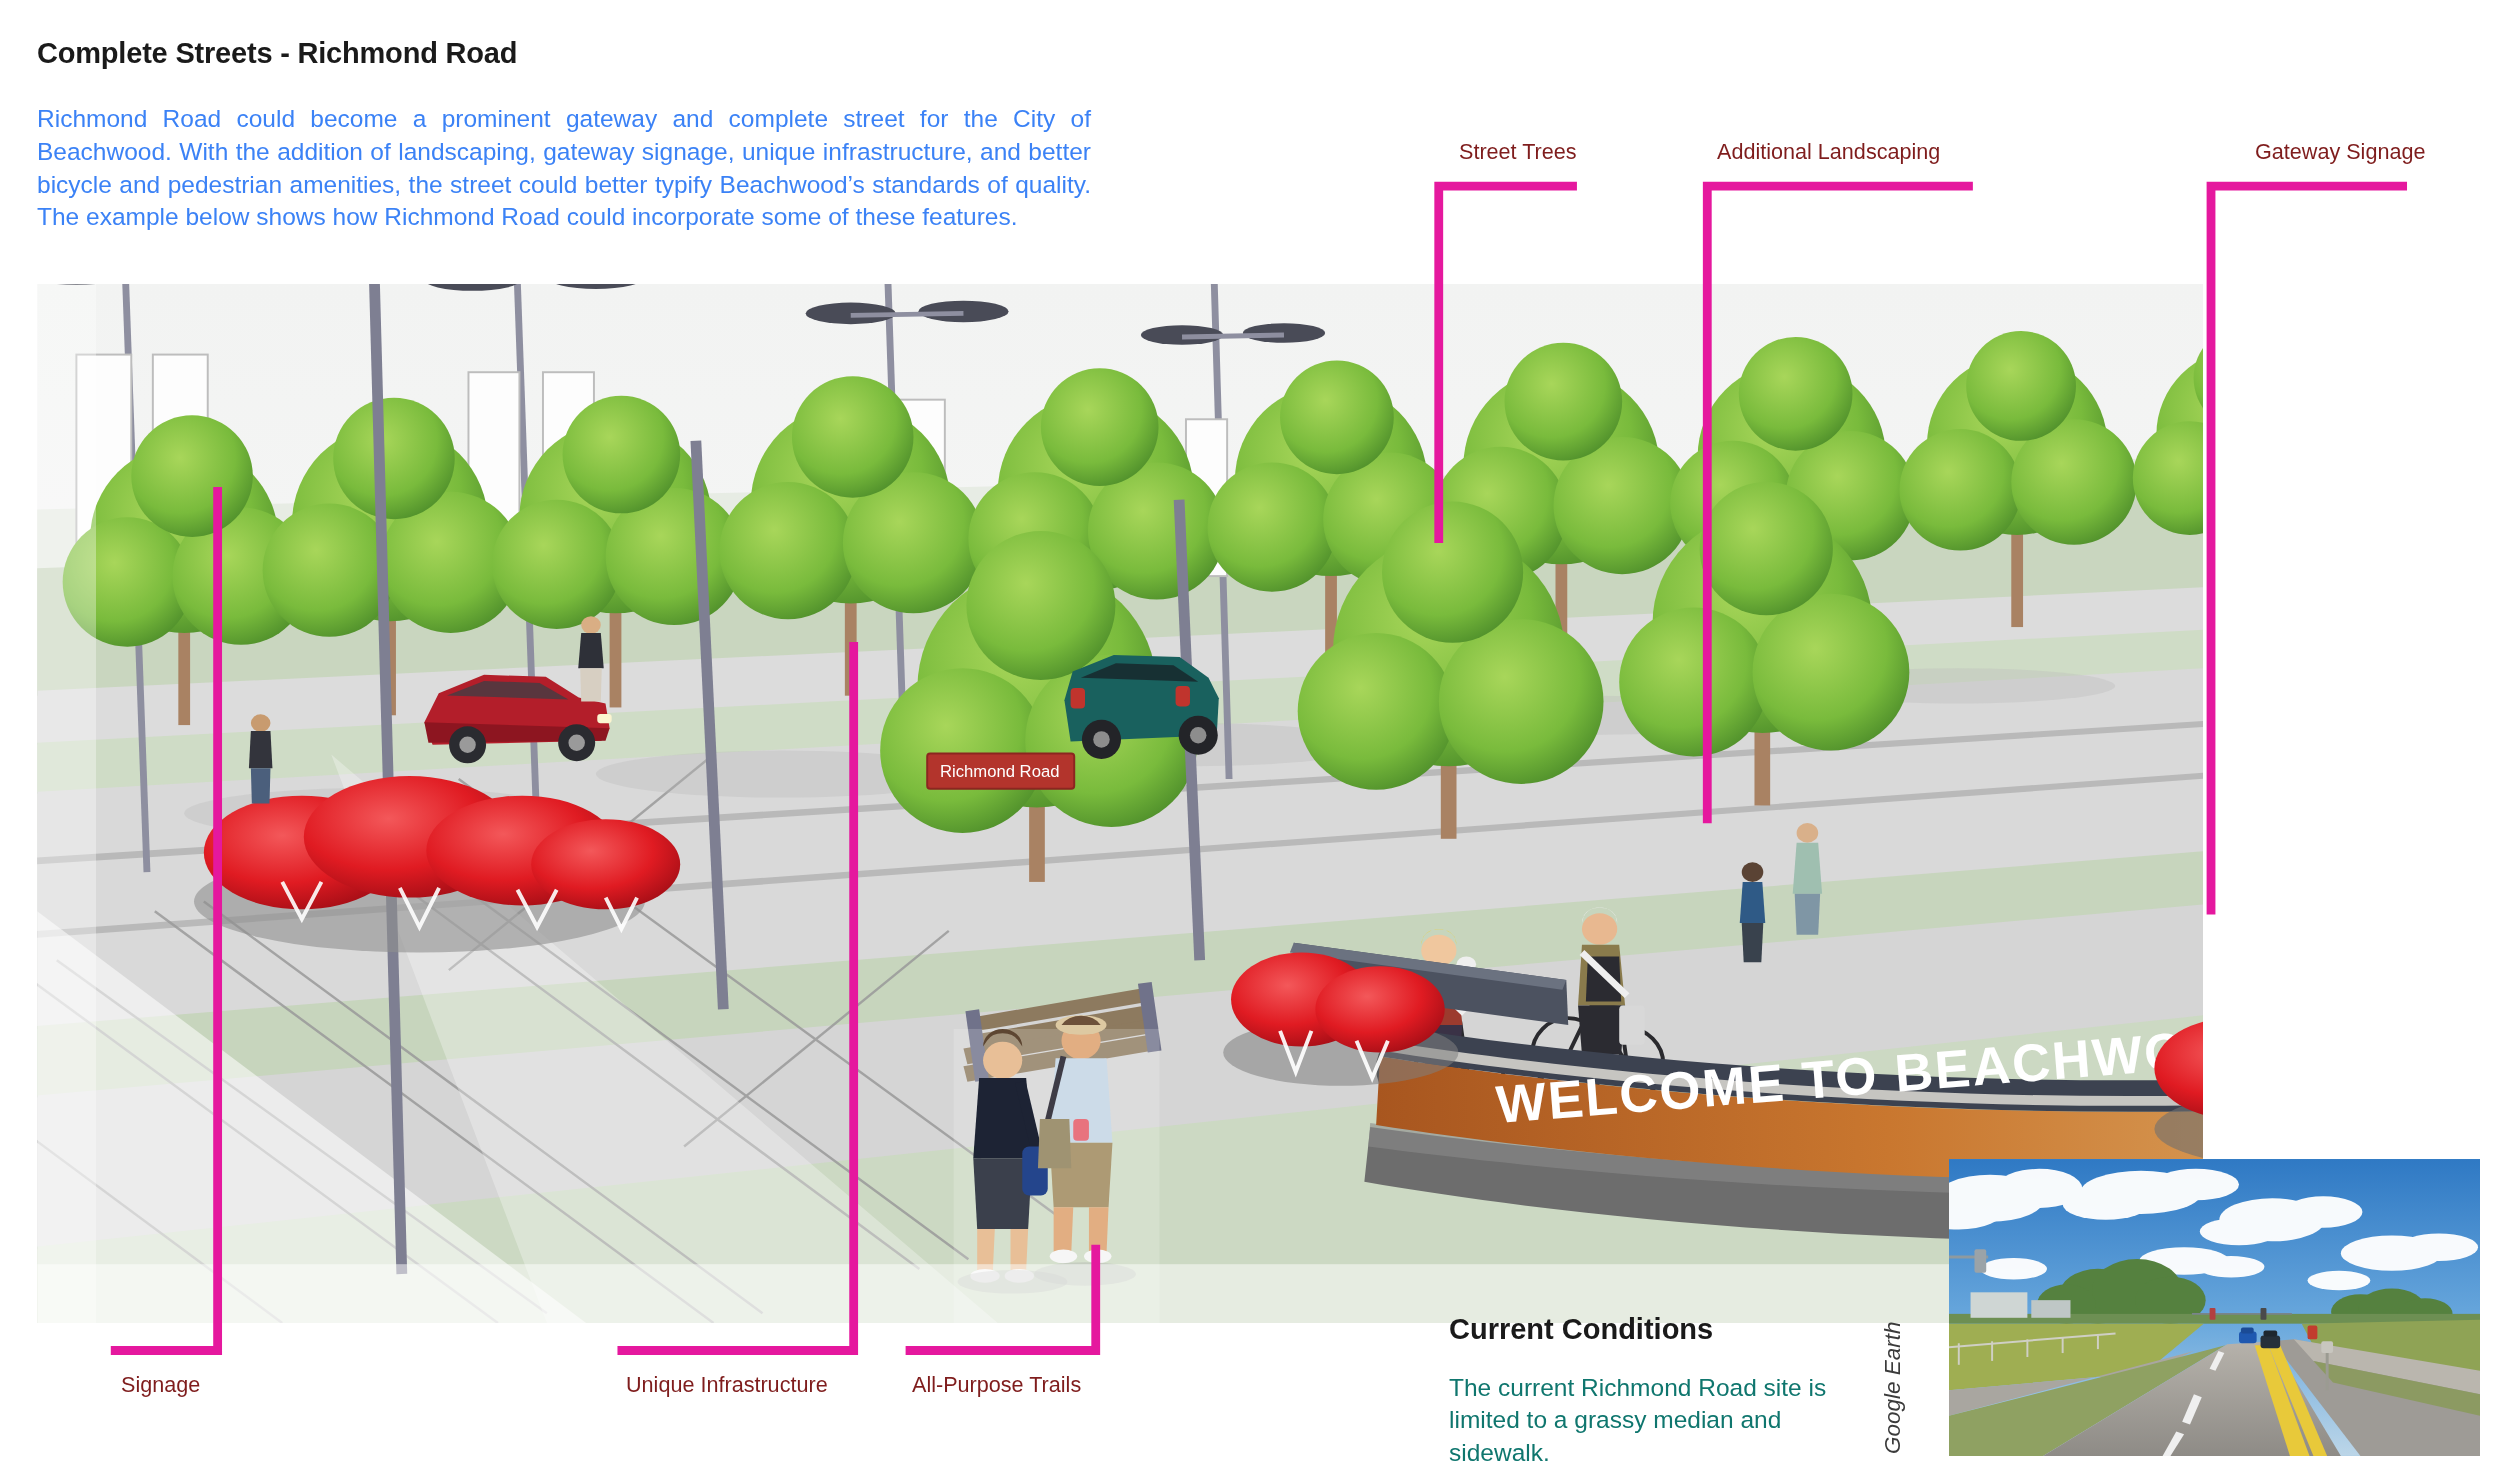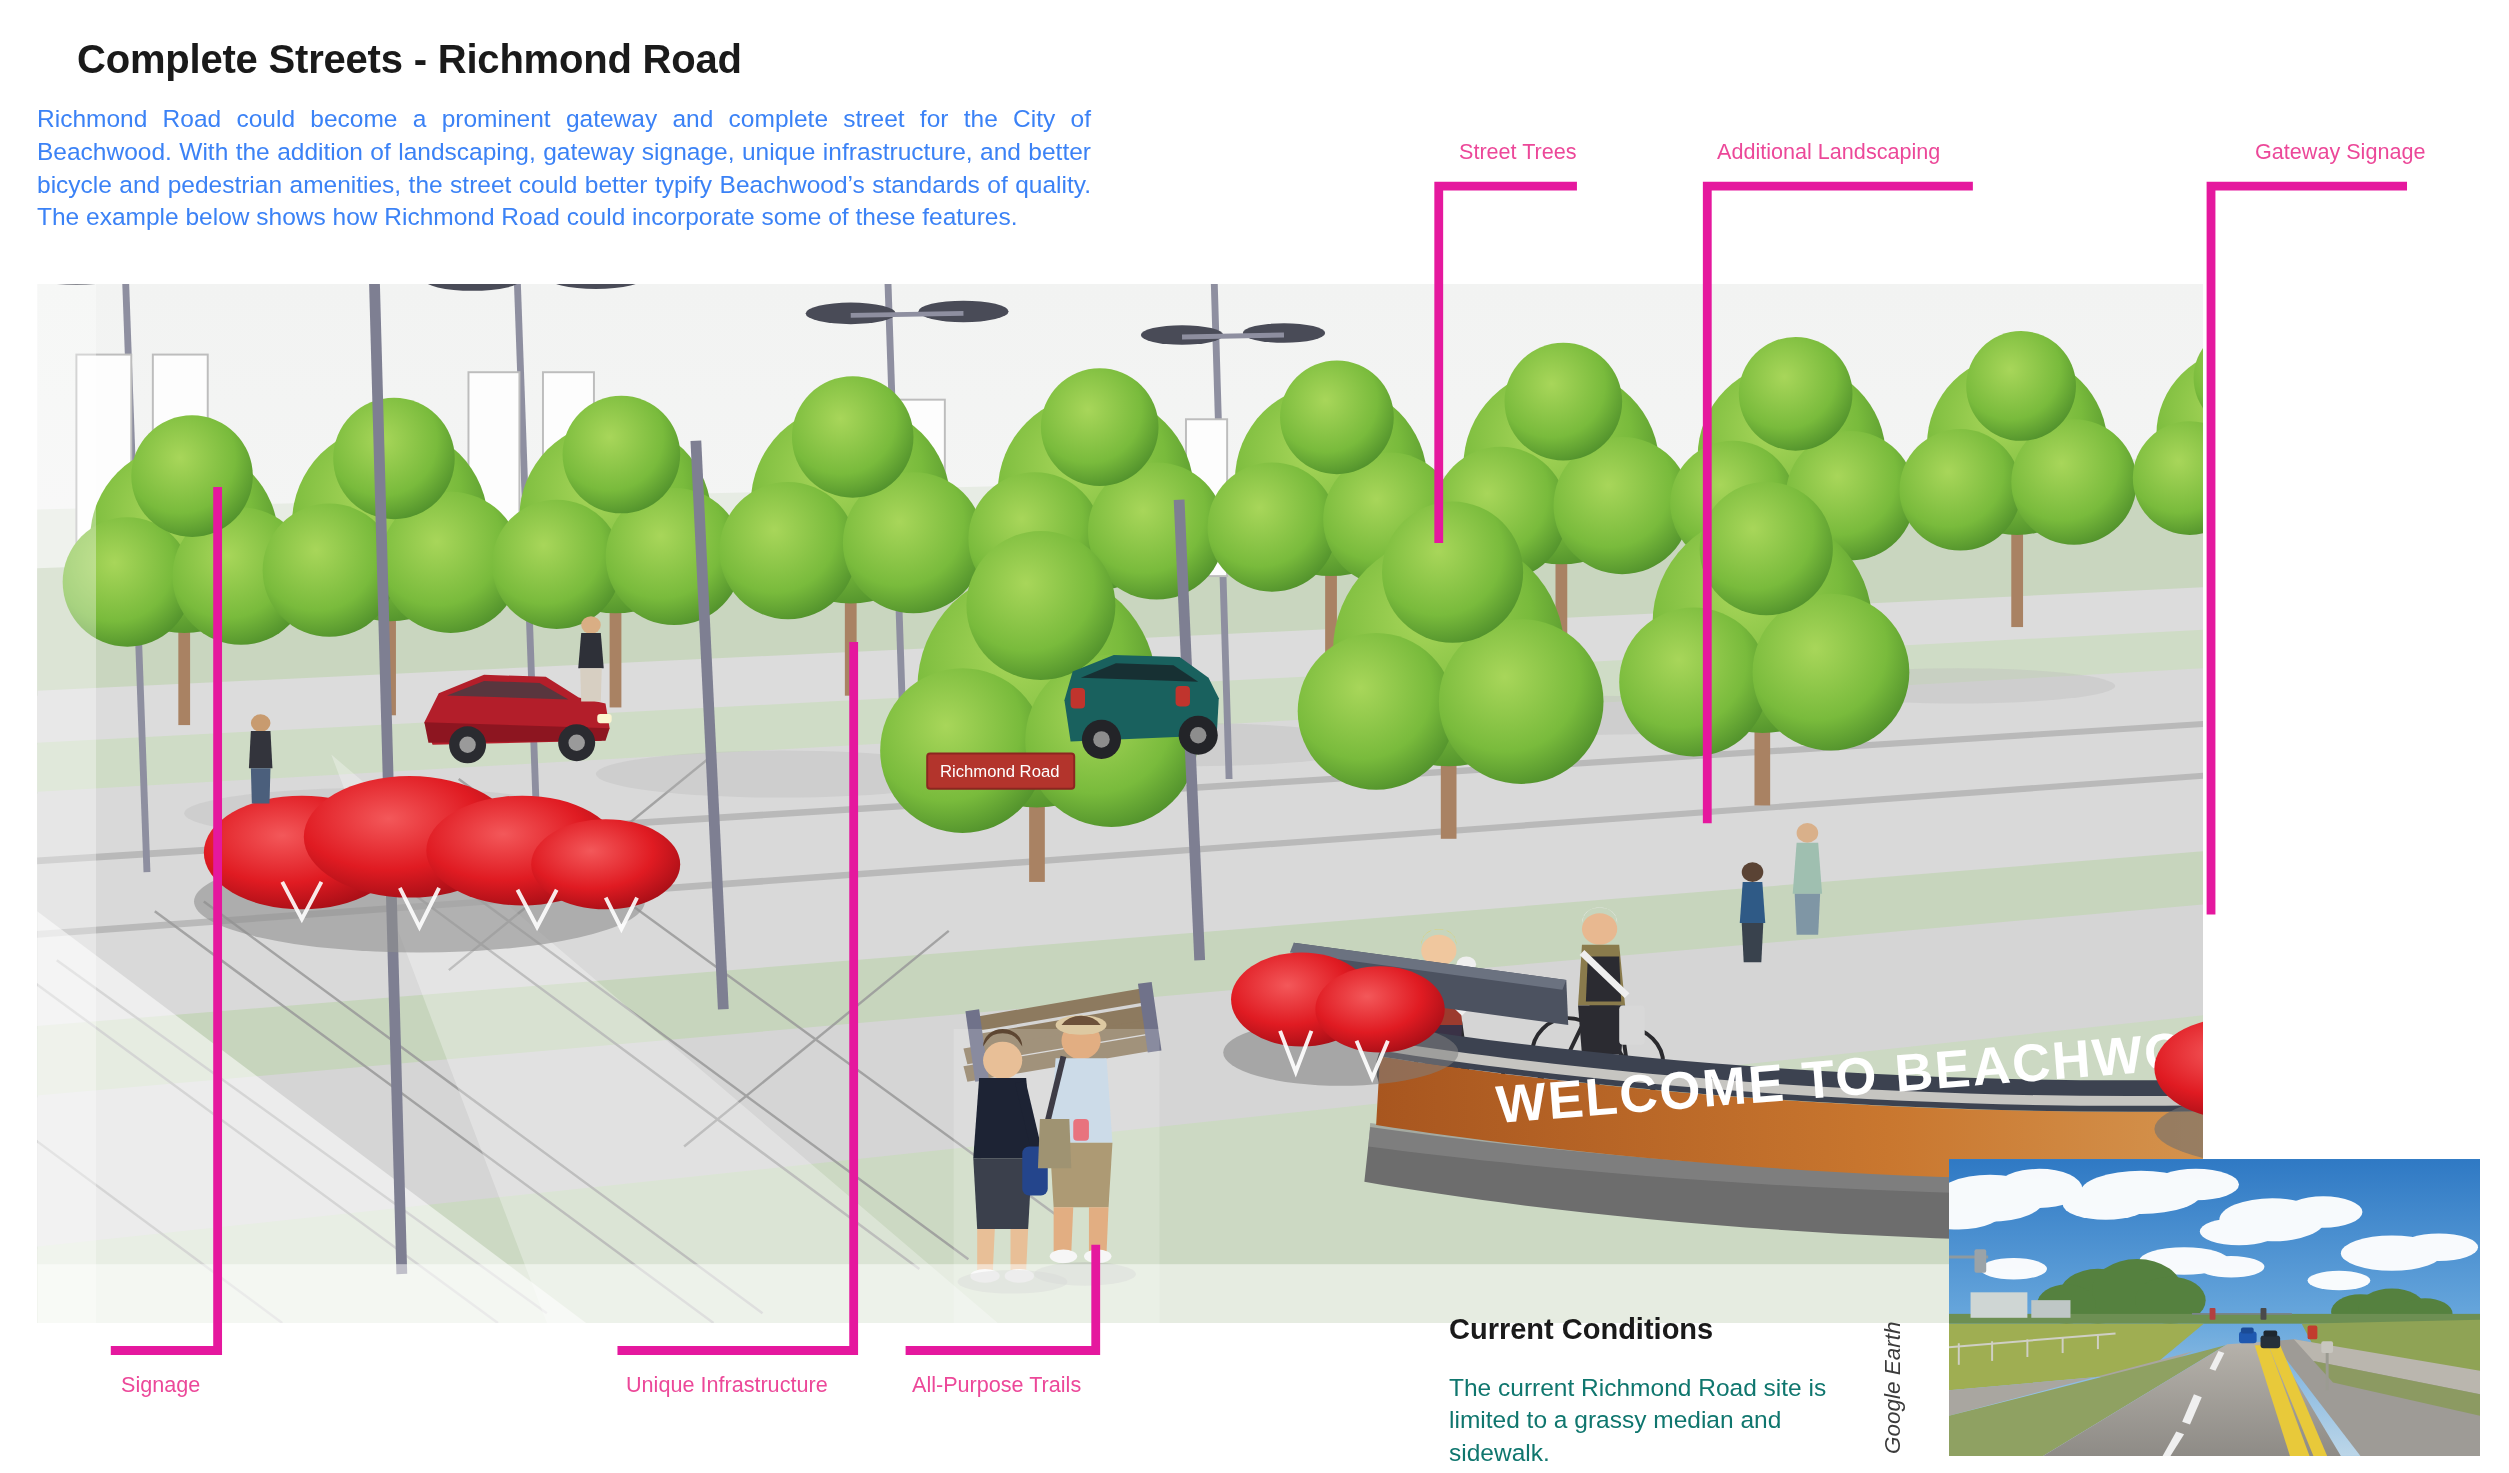--- a/index.html
+++ b/index.html
@@ -1,26 +1,26 @@
 <!DOCTYPE html>
 <html><head>
 <meta charset="utf-8">
 <style>
   html,body{margin:0;padding:0;background:#ffffff;}
   body{width:2509px;height:1473px;position:relative;overflow:hidden;
        font-family:"Liberation Sans","DejaVu Sans",sans-serif;color:#231f20;}
 
   
-  #page-title{position:absolute;left:37px;top:37px;font-size:40px;font-weight:bold;
-              letter-spacing:-0.2px;color:#1a1a1a;margin-left:40px;}
+  #page-title{position:absolute;left:37px;top:37px;font-size:29px;font-weight:bold;
+              letter-spacing:-0.2px;color:#1a1a1a;}
   #intro-paragraph{position:absolute;left:37px;top:103px;width:1054px;font-size:24.5px;
               line-height:1.34;color:#3b82f6;text-align:justify;}
 
   
-  .callout-label{position:absolute;font-size:21.6px;color:#ec4899;white-space:nowrap;}
+  .callout-label{position:absolute;font-size:21.6px;color:#7f1d1d;white-space:nowrap;}
   .callout-svg{position:absolute;left:0;top:0;width:2509px;height:1473px;
                pointer-events:none;}
 
   
   #rendering{position:absolute;left:37px;top:284px;width:2166px;height:1039px;overflow:hidden;}
   #rendering svg{display:block;}
 
   
   #cc-title{position:absolute;left:1449px;top:1313px;font-size:29px;font-weight:bold;color:#1a1a1a;}
   #cc-body{position:absolute;left:1449px;top:1372px;width:431px;font-size:24.5px;

